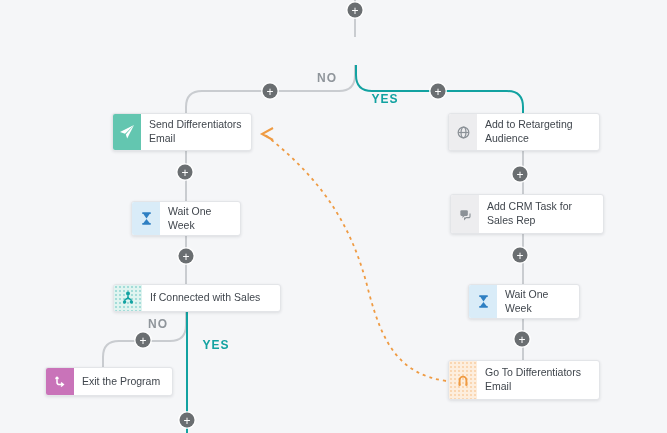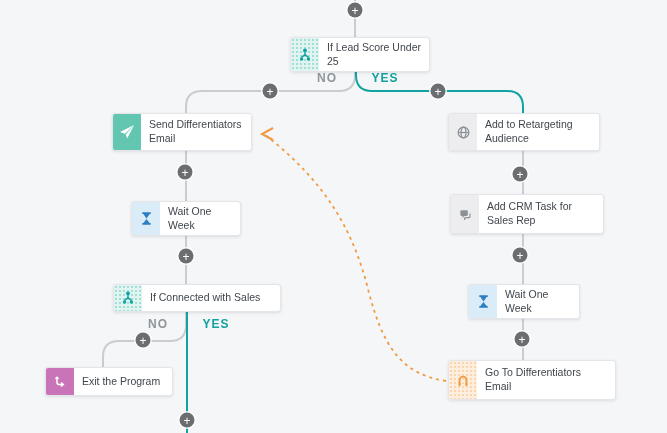--- a/index.html
+++ b/index.html
@@ -34,21 +34,21 @@
     background:var(--plus-bg);color:#fff;border:none;padding:0;
     font-size:12px;line-height:14px;text-align:center;cursor:pointer;
     transform:translate(-50%,-50%);
     box-shadow:0 0 0 1.5px rgba(255,255,255,.85);
     font-family:"Liberation Sans",sans-serif;
   }
   .branch-lbl{
     position:absolute;transform:translateX(-50%);
     font-size:12px;font-weight:bold;letter-spacing:1px;color:var(--label-gray);
   }
-  .branch-lbl.yes{color:var(--accent-teal);}
+  .branch-lbl.yes{color:var(--accent-teal);margin-top:21px;}
 </style>
 </head>
 <body>
 
 <div class="canvas">
 
   <svg class="wires" width="667" height="433">
 
     <path d="M355 0 L355 37" stroke="var(--line-gray)" stroke-width="2" fill="none"></path>
     <path d="M355 65 L355 75 Q355 91 339 91 L202 91 Q186 91 186 107 L186 113" stroke="var(--line-gray)" stroke-width="2" fill="none"></path>
@@ -59,31 +59,20 @@
     <path d="M523 234 L523 284" stroke="var(--line-gray)" stroke-width="2" fill="none"></path>
     <path d="M523 312 L523 360" stroke="var(--line-gray)" stroke-width="2" fill="none"></path>
 
     <path d="M356 65 L356 75 Q356 91 372 91 L507 91 Q523 91 523 107 L523 113" stroke="var(--accent-teal)" stroke-width="2" fill="none"></path>
     <path d="M187 312 L187 433" stroke="var(--accent-teal)" stroke-width="2" fill="none"></path>
 
     <path d="M446 381 C400 374 383 345 369 293 C355 236 330 185 264 134" stroke="var(--orange)" stroke-width="1.8" fill="none" stroke-dasharray="3 4"></path>
     <path d="M273 128 L262 134 L273 140" stroke="var(--orange)" stroke-width="2" fill="none"></path>
   </svg>
 
-  <div class="node" style="left:290px;top:37px;width:140px;min-height:28px">
-    <span class="tile dots-teal">
-      <svg width="16" height="16" viewBox="0 0 16 16">
-        <circle cx="8" cy="3.6" r="2" fill="var(--accent-teal)"></circle>
-        <path d="M8 5.6 V7 C8 9.2 4.6 8.8 4.6 10.8 M8 7 C8 9.2 11.4 8.8 11.4 10.8" stroke="var(--accent-teal)" stroke-width="1.5" fill="none"></path>
-        <circle cx="4.6" cy="12" r="1.7" fill="var(--accent-teal)"></circle>
-        <circle cx="11.4" cy="12" r="1.7" fill="var(--accent-teal)"></circle>
-      </svg>
-    </span>
-    <span class="lbl">If Lead Score Under 25</span>
-  </div>
 
   <div class="node" style="left:112px;top:113px;width:140px;min-height:38px">
     <span class="tile solid-teal">
       <svg width="16" height="16" viewBox="0 0 16 16">
         <polygon points="15,1 1,8 6,9.8" fill="#fff"></polygon>
         <polygon points="15,1 6.8,10.5 8.2,14.5" fill="#fff"></polygon>
       </svg>
     </span>
     <span class="lbl">Send Differentiators Email</span>
   </div>
@@ -148,21 +137,21 @@
     <span class="tile flat-blue">
       <svg width="15" height="15" viewBox="0 0 16 16">
         <path d="M3.5 2.2 H12.5 M3.5 13.8 H12.5" stroke="var(--blue)" stroke-width="1.8" fill="none"></path>
         <polygon points="4.7,3.1 11.3,3.1 8,8" fill="var(--blue)"></polygon>
         <polygon points="4.7,12.9 11.3,12.9 8,8.6" fill="var(--blue)"></polygon>
       </svg>
     </span>
     <span class="lbl">Wait One Week</span>
   </div>
 
-  <div class="node" style="left:448px;top:360px;width:168px;min-height:40px">
+  <div class="node" style="left:448px;top:360px;width:152px;min-height:40px">
     <span class="tile dots-orange">
       <svg width="16" height="16" viewBox="0 0 16 16">
         <path d="M4.6 12.3 V8 a3.4 3.4 0 0 1 6.8 0 V12.3" stroke="var(--orange)" stroke-width="1.9" fill="none"></path>
         <circle cx="4.6" cy="12.7" r="1.2" fill="var(--orange)"></circle>
         <circle cx="11.4" cy="12.7" r="1.2" fill="var(--orange)"></circle>
       </svg>
     </span>
     <span class="lbl">Go To Differentiators Email</span>
   </div>
 

